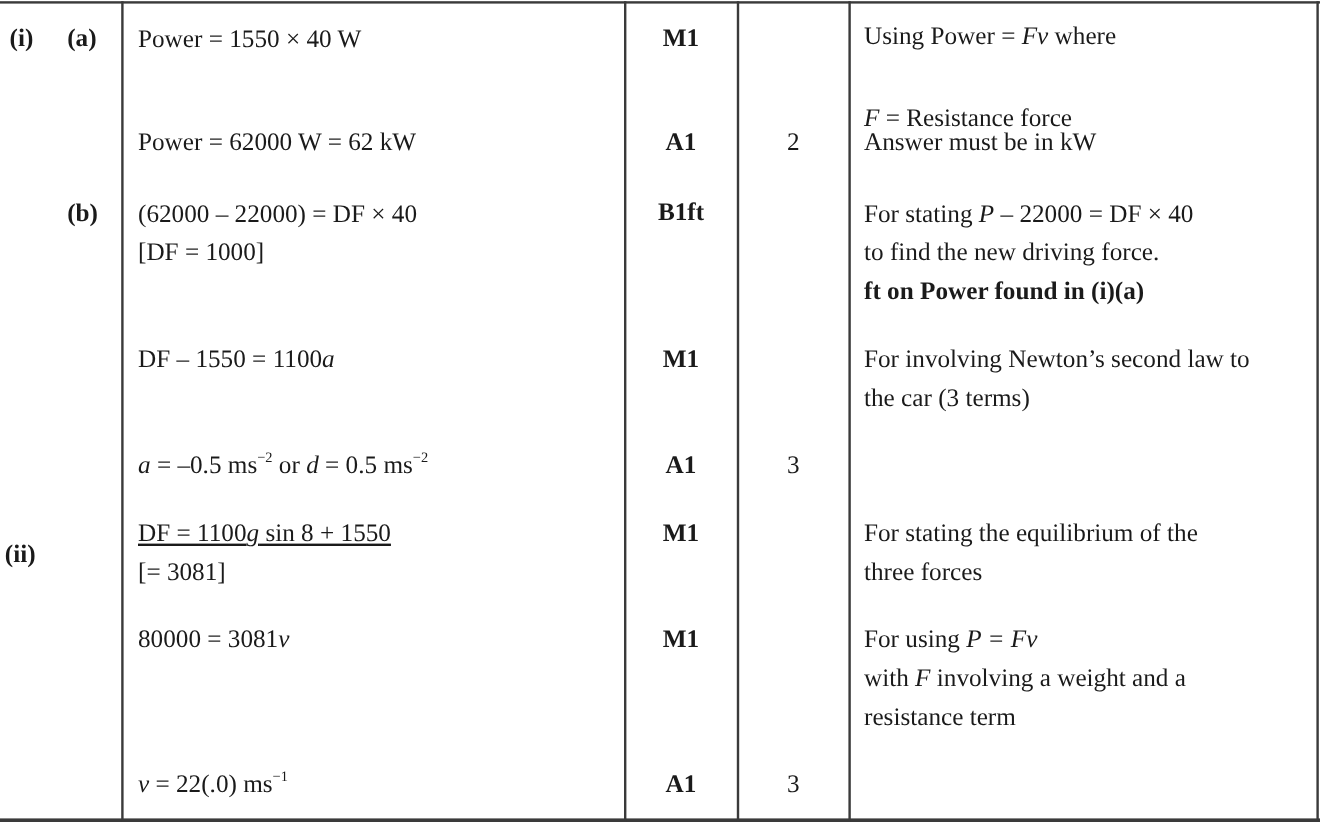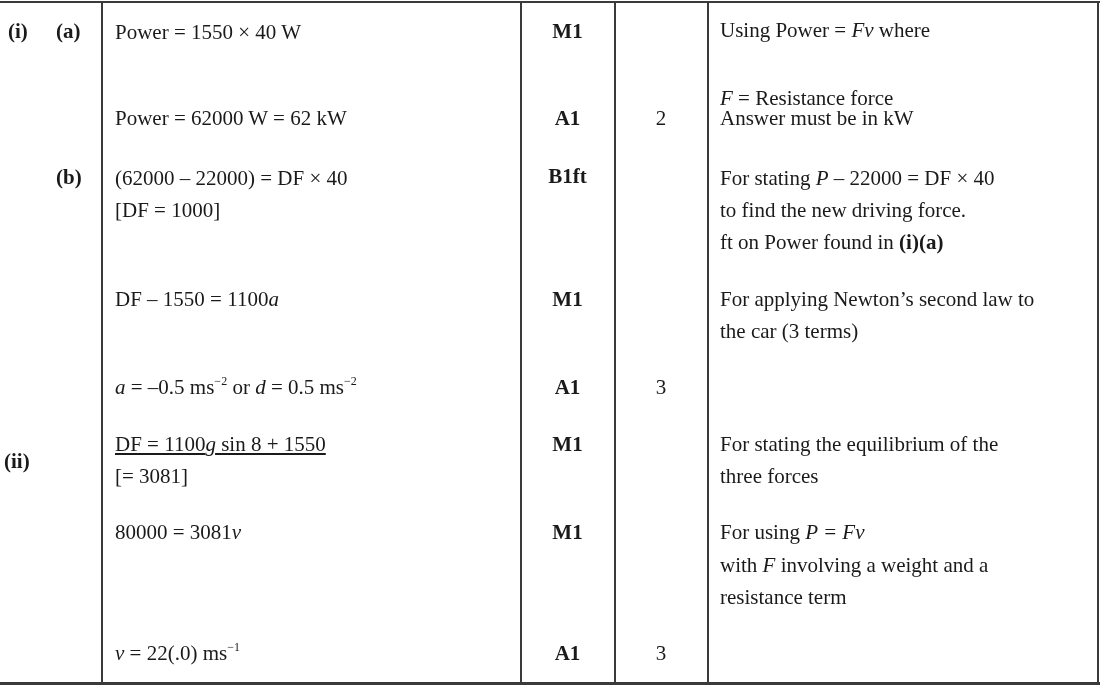--- a/index.html
+++ b/index.html
@@ -48,20 +48,20 @@
 
 <div class="t c" style="left:615px;width:92px;top:103px;">2</div>
 <div class="t c" style="left:615px;width:92px;top:372px;">3</div>
 <div class="t c" style="left:615px;width:92px;top:638px;">3</div>
 
 <div class="t" style="left:720px;top:15px;"><span>Using Power = </span><i>Fv</i><span> where</span></div>
 <div class="t" style="left:720px;top:47px;margin-top:36px;"><i>F</i><span> = Resistance force</span></div>
 <div class="t" style="left:720px;top:103px;">Answer must be in kW</div>
 <div class="t" style="left:720px;top:163px;"><span>For stating </span><i>P</i><span> – 22000 = DF × 40</span></div>
 <div class="t" style="left:720px;top:195px;">to find the new driving force.</div>
-<div class="t" style="left:720px;top:227px;"><span>ft on Power found in </span><b>(i)(a)</b></div>
-<div class="t" style="left:720px;top:284px;">For applying Newton’s second law to</div>
+<div class="t" style="left:720px;top:227px;font-weight:bold;"><span>ft on Power found in </span><b>(i)(a)</b></div>
+<div class="t" style="left:720px;top:284px;">For involving Newton’s second law to</div>
 <div class="t" style="left:720px;top:316px;">the car (3 terms)</div>
 <div class="t" style="left:720px;top:429px;">For stating the equilibrium of the</div>
 <div class="t" style="left:720px;top:461px;">three forces</div>
 <div class="t" style="left:720px;top:517px;"><span>For using </span><i>P = Fv</i></div>
 <div class="t" style="left:720px;top:550px;"><span>with </span><i>F</i><span> involving a weight and a</span></div>
 <div class="t" style="left:720px;top:582px;">resistance term</div>
 
 </body></html>

